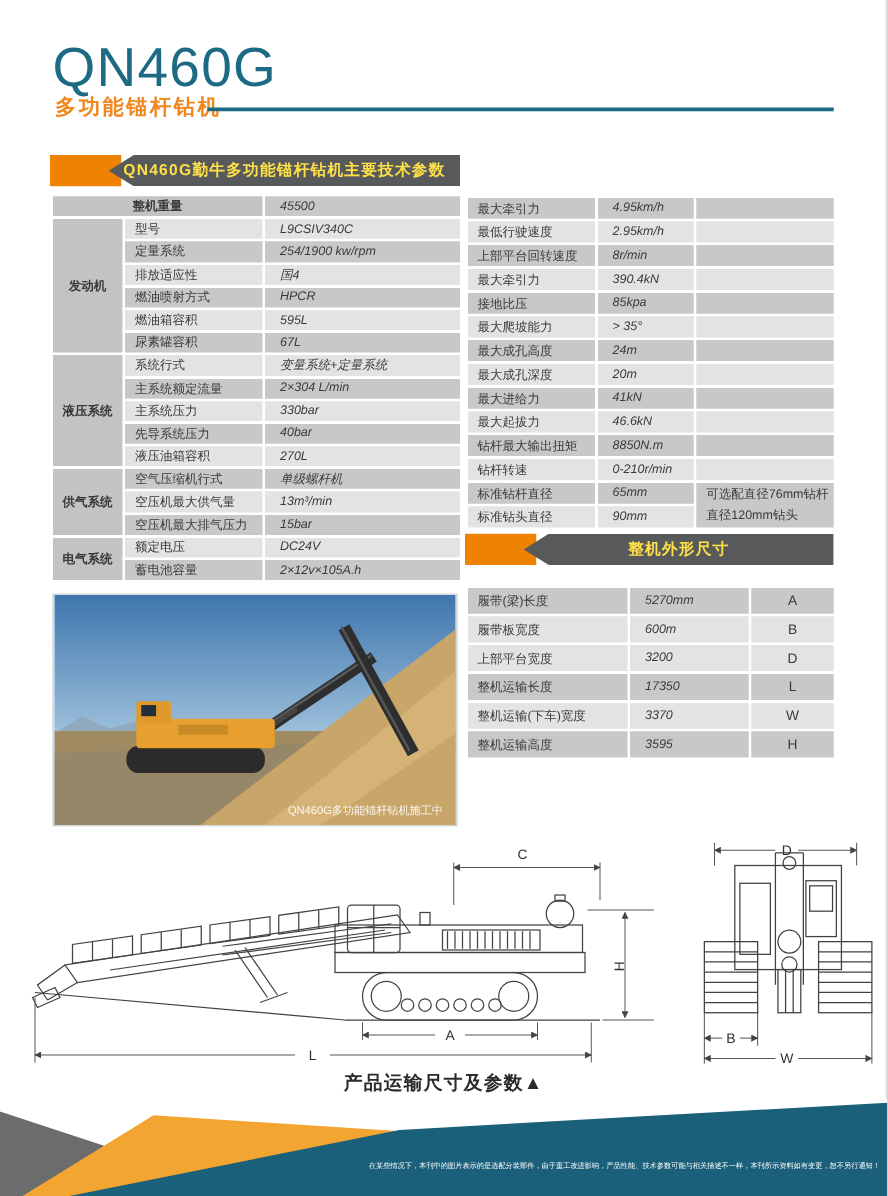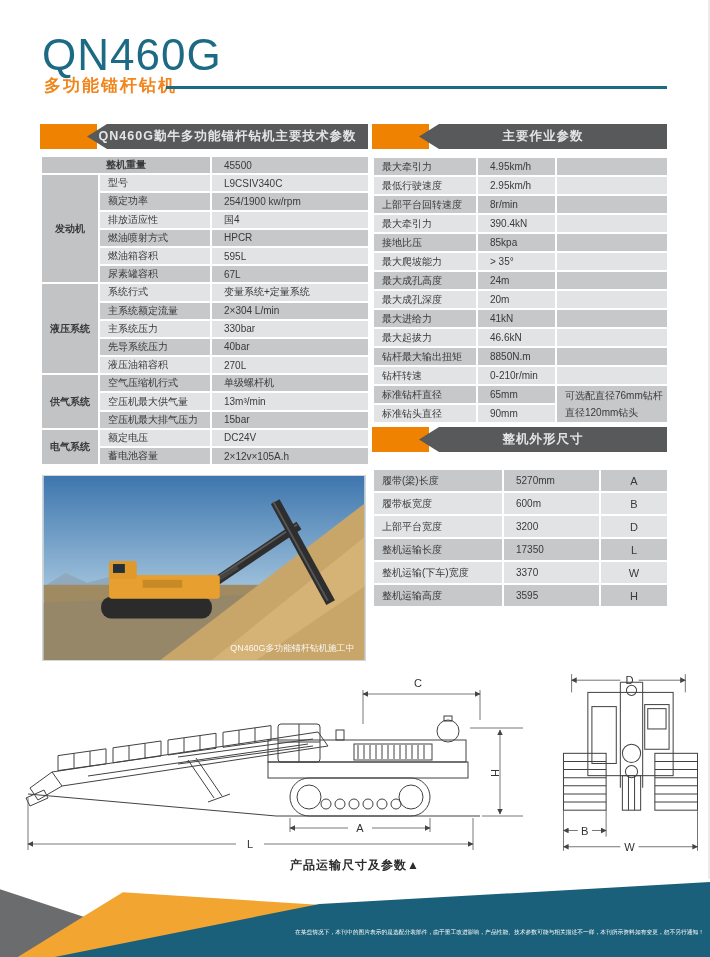--- a/index.html
+++ b/index.html
@@ -14,47 +14,47 @@
   .brand-title{ position:absolute; left:42px; top:30px; font-size:44px; font-weight:normal; color:#1c6a84; letter-spacing:1px; }
   .brand-sub{ position:absolute; left:44px; top:74px; font-size:17px; font-weight:bold; color:#f0861c; letter-spacing:2px; }
   .brand-rule{ position:absolute; left:166px; top:86px; width:501px; height:3px; background:#1c6a84; }
   
   .banner{ position:absolute; height:25px; }
   .banner .accent{ position:absolute; left:0; top:0; width:57px; height:25px; background:#ef8200; }
   .banner .bar{
     position:absolute; left:47px; right:0; top:0; height:25px; background:#58595b;
     clip-path:polygon(0 50%, 20px 0, 100% 0, 100% 100%, 20px 100%);
     display:flex; align-items:center; justify-content:center;
-    color:#e5e5e5; font-weight:bold; font-size:12.5px; letter-spacing:1px;
+    color:#fde047; font-weight:bold; font-size:12.5px; letter-spacing:1px;
   }
   #banner-main{ left:40px; top:124px; width:328px; }
   #banner-ops{ left:372px; top:124px; width:295px; }
   #banner-dims{ left:372px; top:427px; width:295px;font-family:Liberation Mono, monospace; }
   
   table{ border-collapse:collapse; table-layout:fixed; position:absolute; }
   td{ border:2px solid #fff; font-size:10px; color:#3a3a3a; padding:0 4px 0 8px; vertical-align:middle; overflow:hidden; white-space:nowrap; }
   tr.dark td{ background:#c7c8ca; }
   tr.light td{ background:#e2e3e5; }
   td.cat{ background:#c2c3c5 !important; font-weight:bold; text-align:center; padding:0 2px; }
-  td.val{ padding-left:12px; }
+  td.val{ padding-left:12px;font-style:italic; }
   td.note{ background:#c7c8ca !important; white-space:pre-line; line-height:1.7; padding-left:8px; }
   #t-main{ left:40px; top:155px; width:328px; }
   #t-main tr{ height:18.2px; }
   #t-ops{ left:372px; top:156px; width:295px; }
   #t-ops tr{ height:19px; }
   #t-dims{ left:372px; top:468px; width:295px; }
   #t-dims tr{ height:23px; }
   #t-dims td.code{ text-align:center; padding:0; font-size:11px; }
   
   .photo{ position:absolute; left:42px; top:475px; width:324px; height:186px; border:1px solid #d6d6d6; background:#cfe0ec; }
   .photo svg{ display:block; width:100%; height:100%; }
   
   .draw-side{ position:absolute; left:18px; top:672px; width:540px; height:188px; }
   .draw-rear{ position:absolute; left:556px; top:666px; width:150px; height:198px; }
-  .draw-caption{ position:absolute; left:0; top:857px; width:710px; text-align:center; font-size:12px; font-weight:bold; color:#2b2b2b; letter-spacing:1px; }
+  .draw-caption{ position:absolute; left:0; top:857px; width:710px; text-align:center; font-size:15px; font-weight:bold; color:#2b2b2b; letter-spacing:1px; }
   svg text.dim{ font-family:"Liberation Sans",sans-serif; font-size:11px; fill:#333; }
   
   .footer{ position:absolute; left:0; bottom:0; width:710px; height:78px; background:#fff; }
   .f-gray{ position:absolute; inset:0; background:#6b6c6e; clip-path:polygon(0 13%, 29% 100%, 0 100%); }
   .f-yellow{ position:absolute; inset:0; background:#f2a530; clip-path:polygon(17.3% 17%, 46.5% 34%, 21% 100%, 2.5% 100%); }
   .f-teal{ position:absolute; inset:0; background:#1b607a; clip-path:polygon(7.7% 100%, 45% 32%, 100% 4%, 100% 100%); }
   .f-text{
     position:absolute; right:6px; top:48px; color:#fff; font-size:8px; white-space:nowrap;
     transform:scale(0.72); transform-origin:right center;
   }
@@ -65,24 +65,20 @@
 <div class="page">
 
   <div class="brand-title">QN460G</div>
   <div class="brand-sub">多功能锚杆钻机</div>
   <div class="brand-rule"></div>
 
   <div class="banner" id="banner-main">
     <div class="accent"></div>
     <div class="bar">QN460G勤牛多功能锚杆钻机主要技术参数</div>
   </div>
-  <div class="banner" id="banner-ops">
-    <div class="accent"></div>
-    <div class="bar">主要作业参数</div>
-  </div>
   <div class="banner" id="banner-dims">
     <div class="accent"></div>
     <div class="bar">整机外形尺寸</div>
   </div>
 
   <table id="t-main">
     <colgroup>
         <col style="width:58px">
         <col style="width:112px">
         <col style="width:158px">
@@ -91,21 +87,21 @@
         <tr class="dark">
           <td class="cat" colspan="2">整机重量</td>
           <td class="val">45500</td>
         </tr>
         <tr class="light">
           <td class="cat" rowspan="6">发动机</td>
           <td class="lbl">型号</td>
           <td class="val">L9CSIV340C</td>
         </tr>
         <tr class="dark">
-          <td class="lbl">额定功率</td>
+          <td class="lbl">定量系统</td>
           <td class="val">254/1900 kw/rpm</td>
         </tr>
         <tr class="light">
           <td class="lbl">排放适应性</td>
           <td class="val">国4</td>
         </tr>
         <tr class="dark">
           <td class="lbl">燃油喷射方式</td>
           <td class="val">HPCR</td>
         </tr>

